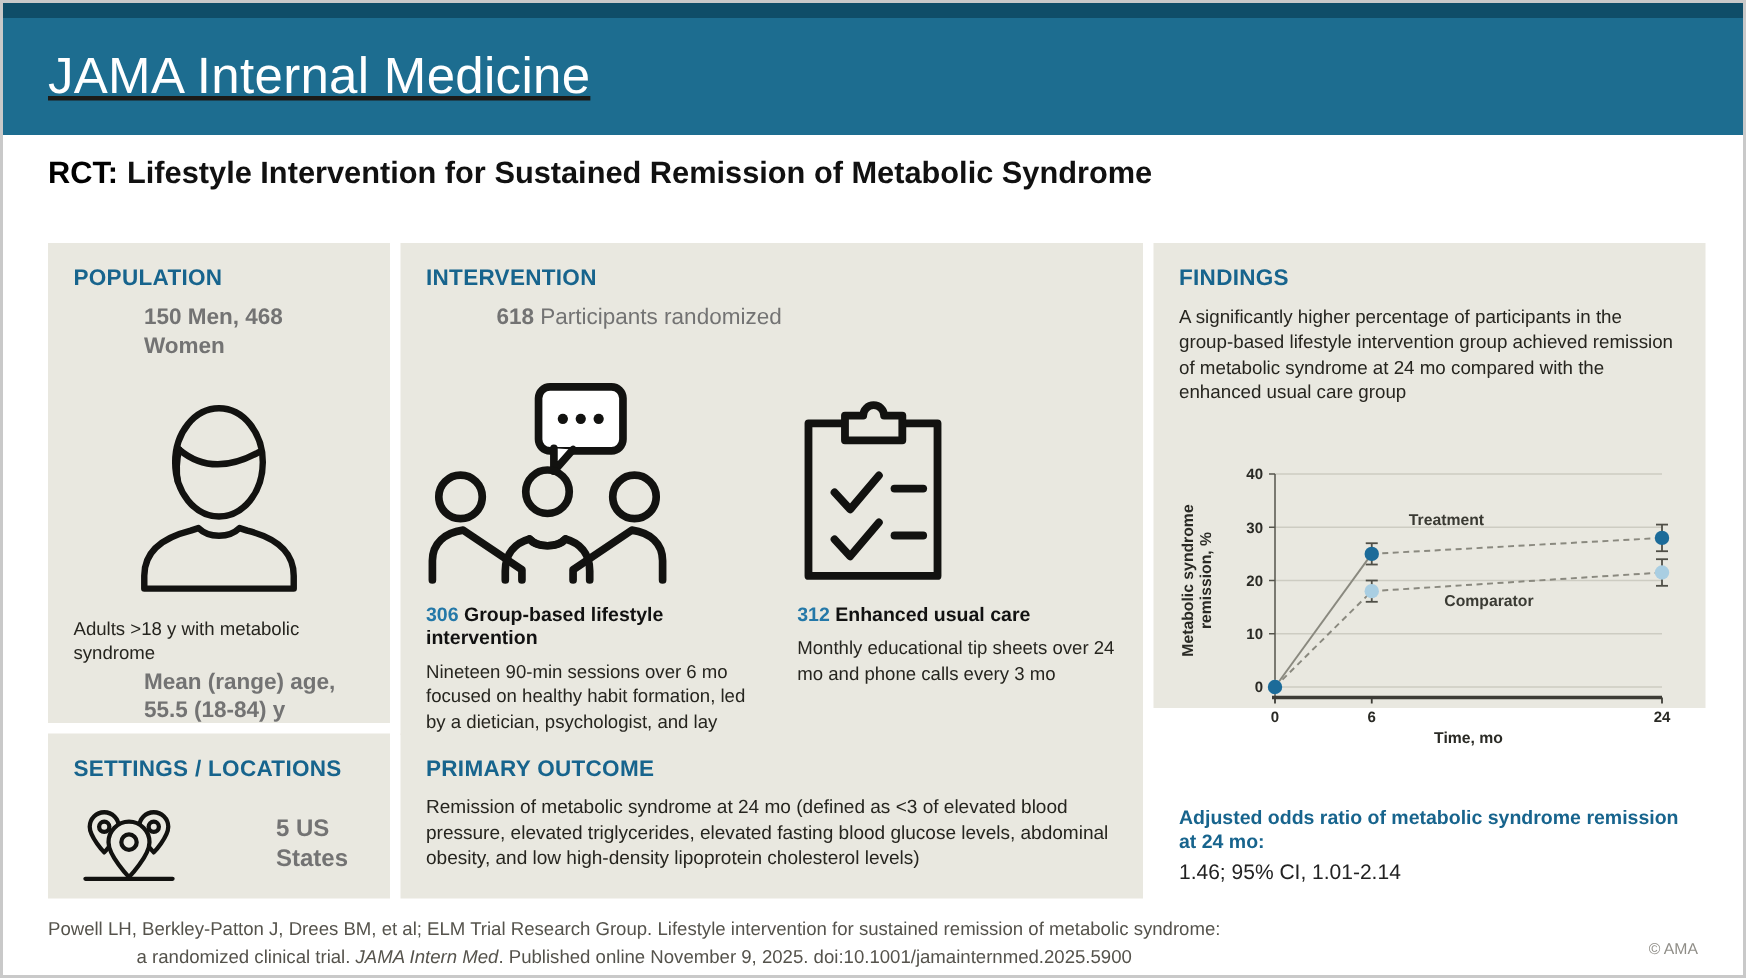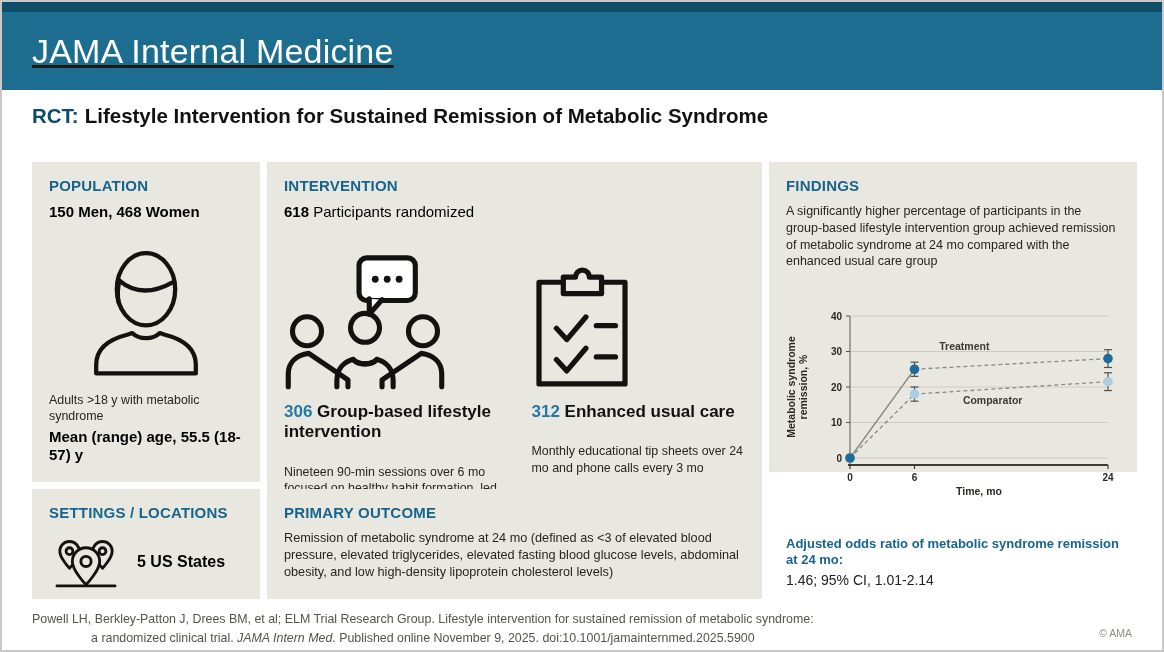--- a/index.html
+++ b/index.html
@@ -5,36 +5,36 @@
   html,body{margin:0;padding:0;background:#f4f4f4;}
   .frame{
     position:relative; width:1164px; height:652px; box-sizing:border-box;
     background:#ffffff; border:2px solid #c9c9c9; overflow:hidden;
     font-family:"Liberation Sans", sans-serif; color:#1c1b18;
   }
   .top-strip{position:absolute;left:0;top:0;width:100%;height:10px;background:#0f4d68;}
   .masthead{position:absolute;left:0;top:10px;width:100%;height:78px;background:#1d6d90;display:flex;align-items:center;text-decoration:underline;}
   .masthead .journal{color:#ffffff;font-size:34px;font-weight:400;margin-left:30px;letter-spacing:0.2px;}
   .page-title{position:absolute;left:30px;top:102px;font-size:20.5px;font-weight:700;color:#111;}
-  .page-title .tag{color:#0c4a6e;margin-right:6px;}
+  .page-title .tag{color:#000000;margin-right:6px;}
   .panel{position:absolute;background:#e9e8e0;box-sizing:border-box;padding:15px 17px;}
   .panel h2{margin:0 0 9px 0;font-size:15px;font-weight:700;color:#17648d;letter-spacing:0.2px;}
   .p-population{left:30px;top:160px;width:228px;height:320px;}
   .p-intervention{left:265px;top:160px;width:495px;height:328px;}
   .p-findings{left:767px;top:160px;width:368px;height:310px;}
   .p-settings{left:30px;top:487px;width:228px;height:110px;}
   .p-outcome{left:265px;top:487px;width:495px;height:110px;}
-  .bold-line{font-size:15px;font-weight:700;color:#000000;line-height:1.25;}
+  .bold-line{font-size:15px;font-weight:700;color:#737373;line-height:1.25;margin-left:47px;}
   .body-text{font-size:12.4px;color:#26251f;line-height:1.32;}
   .num-accent{color:#2478a8;font-weight:700;}
   .icon-center{display:flex;justify-content:center;margin:14px 0 10px 0;}
   .arm-row{display:flex;gap:34px;margin-top:2px;}
   .arm{flex:1;}
   .arm .arm-icon{display:flex;justify-content:flex-start;margin:16px 0 12px 0;min-height:150px;align-items:flex-end;}
-  .arm-title{font-size:17px;font-weight:700;color:#111;line-height:1.2;margin-bottom:21px;}
+  .arm-title{font-size:13px;font-weight:700;color:#111;line-height:1.2;margin-bottom:7px;}
   .findings-summary{font-size:12.5px;color:#26251f;line-height:1.34;}
   .chart-wrap{margin-top:36px;}
   .odds{margin-top:34px;}
   .odds .odds-label{font-size:13px;font-weight:700;color:#17648d;line-height:1.25;}
   .odds .odds-value{font-size:14px;color:#222;margin-top:3px;}
   .settings-row{display:flex;align-items:center;gap:14px;margin-top:2px;}
   .footer{position:absolute;left:30px;top:608px;font-size:12.4px;color:#55534c;line-height:1.5;text-align:center;}
   .copyright{position:absolute;right:30px;top:625px;font-size:10.5px;color:#8f8d87;}
   svg text.tick{font-family:"Liberation Sans",sans-serif;font-size:10px;font-weight:700;fill:#2a2a25;}
   svg text.axis-label{font-family:"Liberation Sans",sans-serif;font-size:10.5px;font-weight:700;fill:#2a2a25;}
@@ -60,21 +60,21 @@
     <div class="bold-line">150 Men, 468 Women</div>
     <div class="icon-center">
       <svg width="130" height="146" viewBox="0 0 150 170" fill="none" stroke="#121210" stroke-width="5" stroke-linecap="round" stroke-linejoin="round">
         <ellipse cx="75" cy="62" rx="34" ry="42"></ellipse>
         <path d="M44 52 q26 22 62 2"></path>
         <path d="M44 52 q-3 13 -1 25"></path>
         <path d="M17 160 v-10 c0-20 16-30 36-35 l6-2 c8 8 24 8 32 0 l6 2 c20 5 36 15 36 35 v10 z"></path>
       </svg>
     </div>
     <div class="body-text" style="margin-top:6px;">Adults &gt;18 y with metabolic syndrome</div>
-    <div class="bold-line" style="margin-top:3px;">Mean (range) age, 55.5 (18-57) y</div>
+    <div class="bold-line" style="margin-top:3px;">Mean (range) age, 55.5 (18-84) y</div>
   </div>
 
   <div class="panel p-intervention">
     <h2>INTERVENTION</h2>
     <div class="bold-line">
       <span>618</span>
       <span style="font-weight:400;">Participants randomized</span>
     </div>
     <div class="arm-row">
       <div class="arm">

